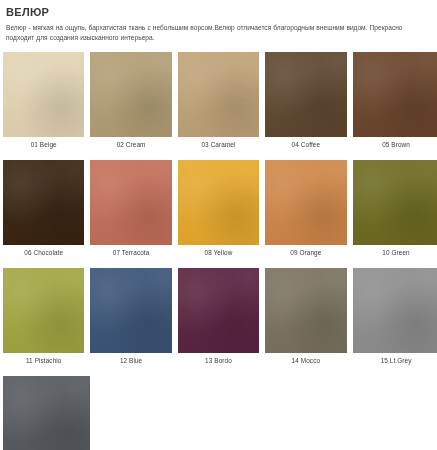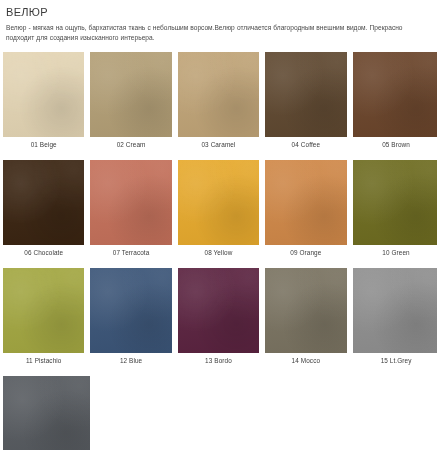--- a/index.html
+++ b/index.html
@@ -16,21 +16,21 @@
     position: relative;
     width: 437px;
     height: 450px;
     background: #ffffff;
   }
   .header {
     padding: 6px 6px 0 6px;
   }
   .title {
     font-size: 11px;
-    font-weight: normal;
+    font-weight: bold;
     color: #3a3a3a;
     letter-spacing: 0.3px;
     line-height: 13px;
     margin: 0 0 4px 0;
   }
   .desc {
     font-size: 6.6px;
     line-height: 10px;
     color: #4a4a4a;
     margin: 0;

